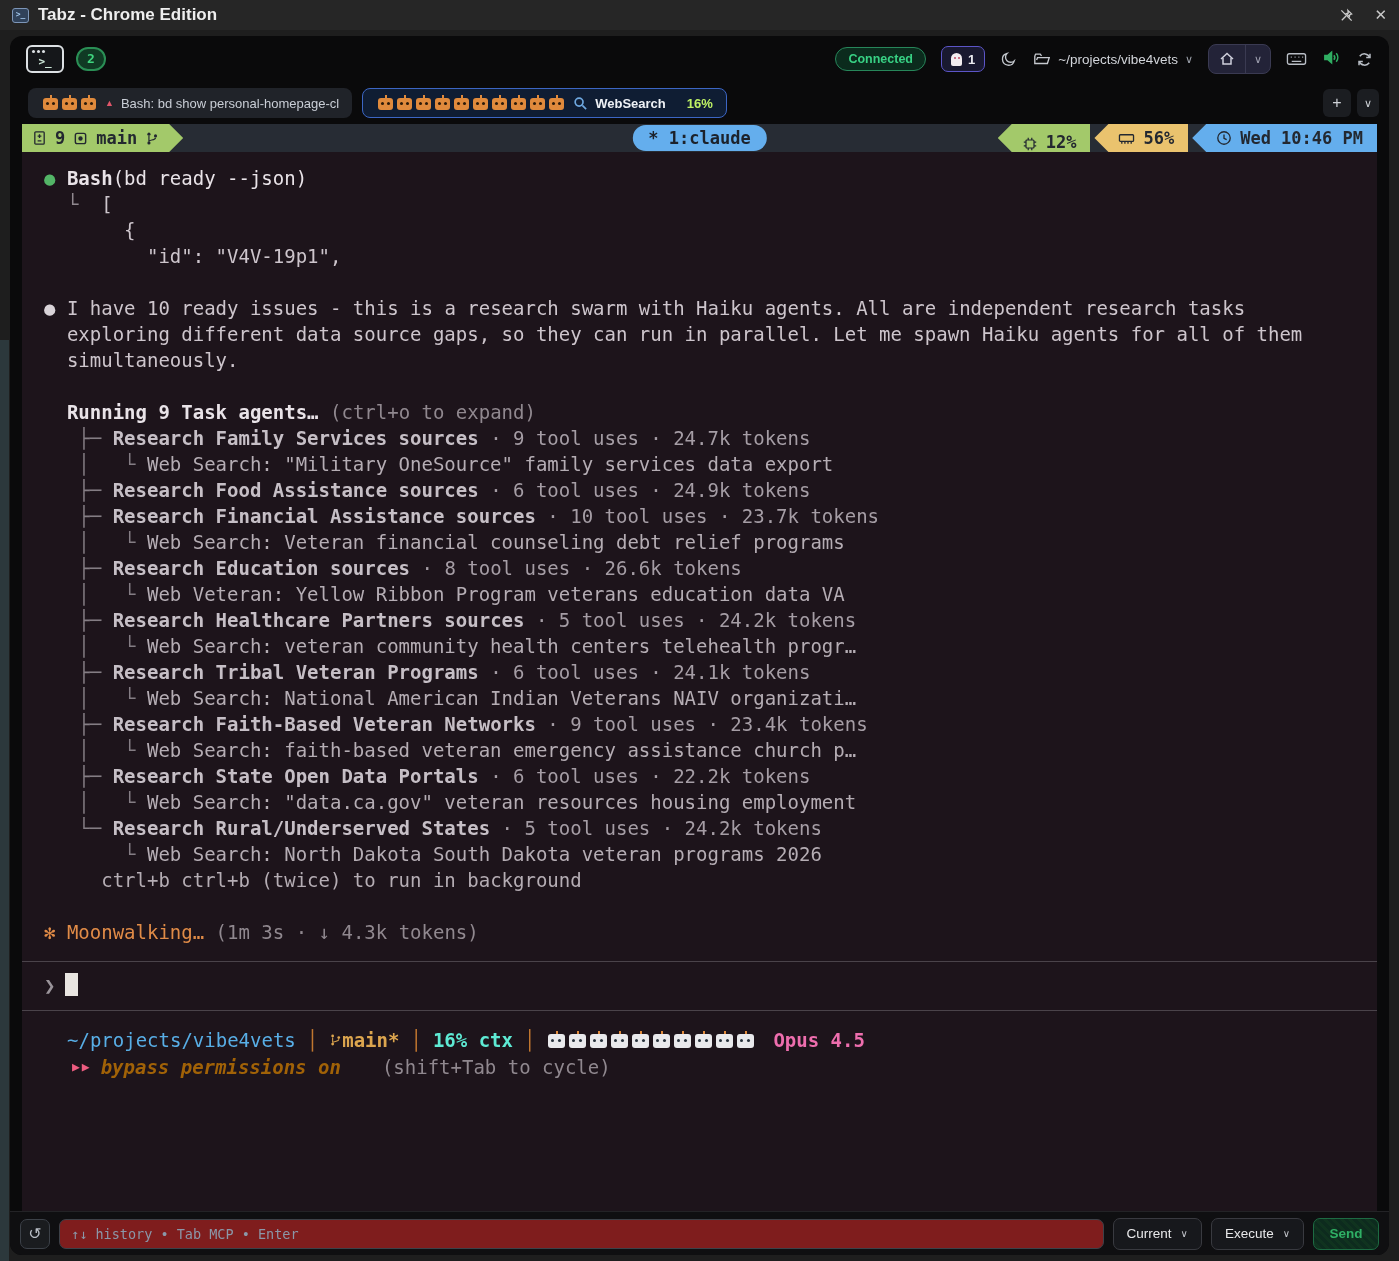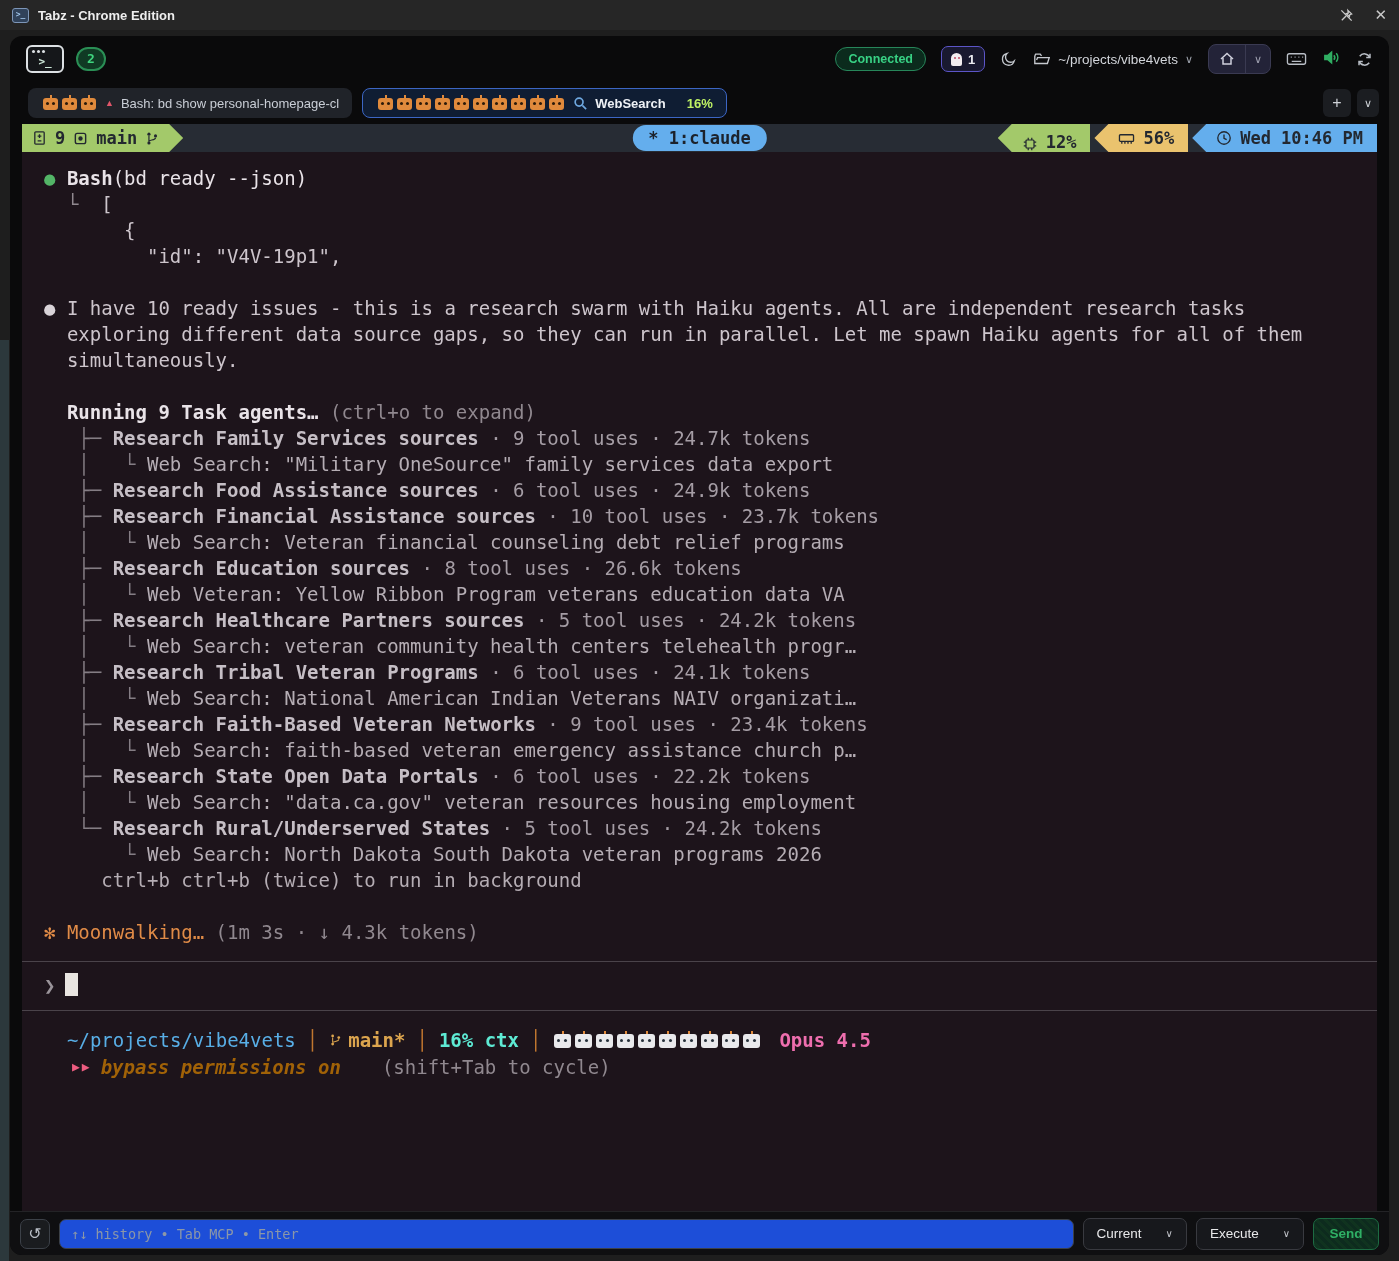--- a/index.html
+++ b/index.html
@@ -5,21 +5,21 @@
   * { margin:0; padding:0; box-sizing:border-box; }
   html,body { width:1399px; height:1261px; background:#1e1e1e; overflow:hidden;
               font-family:"Liberation Sans", sans-serif; }
 
   
   .titlebar { height:30px; background:#262626; display:flex; align-items:center;
               padding:0 12px; gap:9px; }
   .titlebar-appicon { width:17px; height:15px; border:1.5px solid #7d96b8; border-radius:3px;
               color:#9fc3e8; font:bold 8px/12px "DejaVu Sans Mono",monospace; text-align:center;
               background:#30425a; }
-  .titlebar-title { color:#eeeeee; font-size:13px; font-weight:bold; }
+  .titlebar-title { color:#eeeeee; font-size:17px; font-weight:bold; }
   .titlebar-controls { margin-left:auto; display:flex; align-items:center; gap:20px; color:#c9c9c9; }
   .titlebar-controls svg { display:block; }
   .titlebar-close { font-size:15px; cursor:default; }
 
   
   .app { position:absolute; left:10px; right:10px; top:36px; bottom:6px;
          background:#0a0a0b; border-radius:12px; display:flex; flex-direction:column;
          overflow:hidden; }
 
   
@@ -113,43 +113,43 @@
   .inputbox { border-top:1px solid #4a434a; border-bottom:1px solid #4a434a;
               margin:16px -10px 0 -22px; padding:10px 0 12px 22px; }
   .prompt-char { color:#9a949a; }
   .cursor { display:inline-block; width:13px; height:23px; background:#e9e5e1;
               vertical-align:-4px; margin-left:10px; }
 
   .statusline { margin-top:16px; }
   .sl-row { display:flex; align-items:center; gap:11px; }
   .sl-path { color:#58aee6; padding-left:23px; }
   .sl-sep { color:#c0762f; }
-  .sl-branch { color:#dca54e; font-weight:bold; display:flex; align-items:center; gap:6px; }
+  .sl-branch { color:#dca54e; font-weight:bold; display:flex; align-items:center; }
   .sl-ctx { color:#5eead4; font-weight:bold; }
   .sl-model { color:#ee6eae; font-weight:bold; margin-left:6px; }
   .sl-row2 { display:flex; align-items:center; gap:9px; margin-top:1px; padding-left:28px; }
   .sl-arrows { color:#ed5c80; font-size:13px; letter-spacing:2px; }
   .sl-mode { color:#a16207; font-weight:bold;font-style:italic; }
   .sl-hint { color:#90888f;margin-left:32px; }
 
   
   .left-stripe { position:absolute; left:0; top:340px; width:9px; height:921px;
               background:#2c383c; z-index:5; }
 
   
   .chatbar { height:44px; background:#0f0f11; border-top:1px solid #232326;
              display:flex; align-items:center; gap:9px; padding:0 10px; }
   .history-btn { width:30px; height:30px; border-radius:7px; border:1px solid #3c4148;
              background:#1a1c1f; color:#b9bec6; font-size:16px; display:flex;
              align-items:center; justify-content:center; }
-  .msg-input { flex:1; height:30px; background:#1d4ed8; border:1px solid #3c4148; border-radius:7px;
+  .msg-input { flex:1; height:30px; background:#7f1d1d; border:1px solid #3c4148; border-radius:7px;
              color:#aab6c6; font:13.5px "DejaVu Sans Mono",monospace; padding:0 11px; outline:none; }
   .msg-input::placeholder { color:#8b97a8; }
   .dd-btn { height:32px; border-radius:7px; background:#17181c; border:1px solid #393a40;
-             color:#e8e8ea; font-size:13.5px; display:flex; align-items:center; gap:24px;
+             color:#e8e8ea; font-size:13.5px; display:flex; align-items:center; gap:9px;
              padding:0 13px; }
   .dd-btn .chev { font-size:10px; color:#c4c6cc; }
   .send-btn { height:32px; width:66px; border-radius:7px; border:1px solid #1d6b43;
              background:repeating-linear-gradient(45deg,#0d2b1e 0 3px,#10331f 3px 6px);
              color:#2fb065; font-size:13.5px; font-weight:bold; display:flex;
              align-items:center; justify-content:center; }
 </style>
 </head>
 <body>
 

